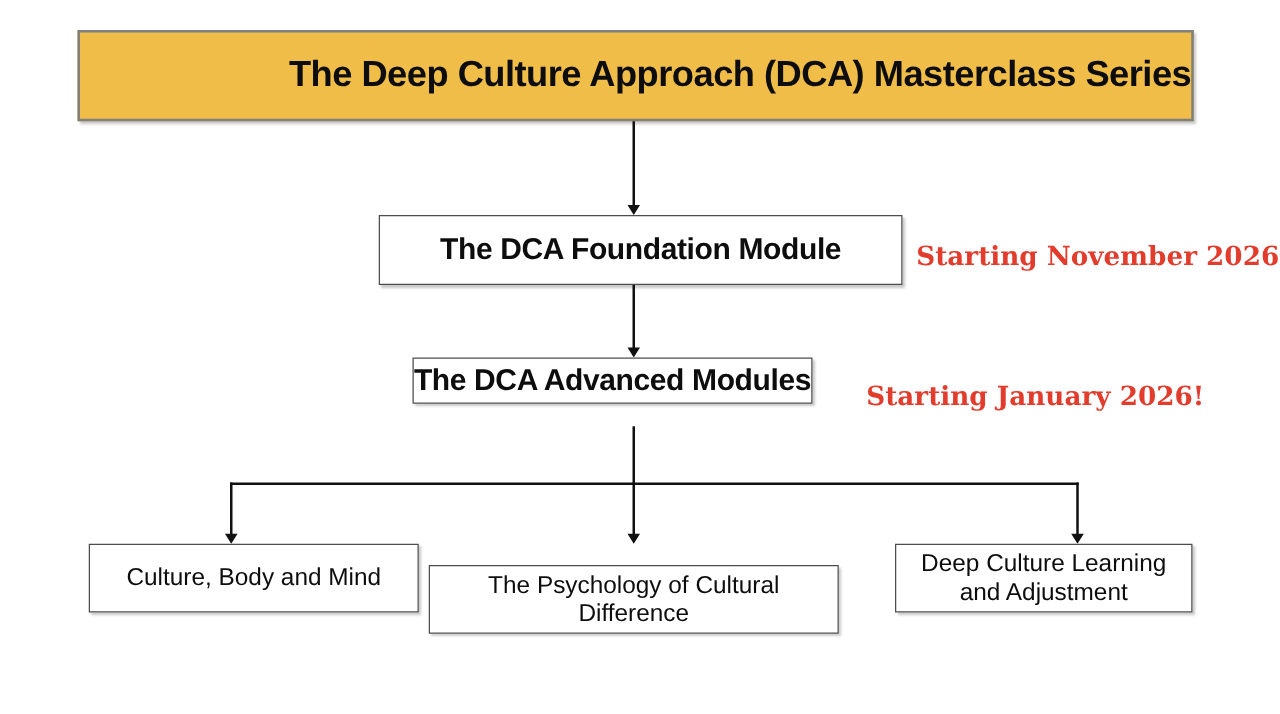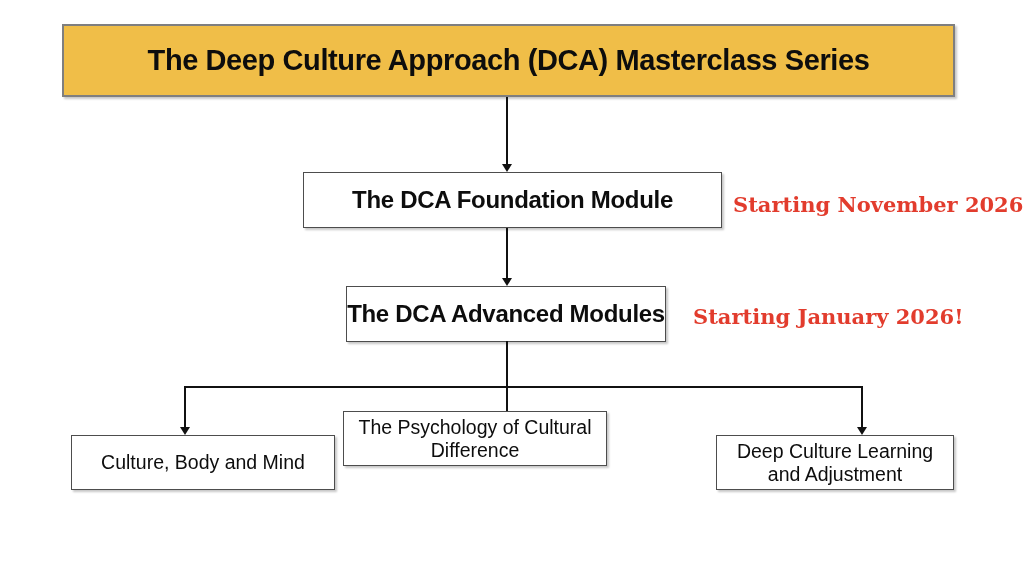--- a/index.html
+++ b/index.html
@@ -27,20 +27,21 @@
     color:#0d0d0d;
     box-sizing:border-box;
     line-height:1.15;
   }
   .banner{
     background:var(--banner-fill);
     border:2px solid var(--banner-border);
     font-weight:700;
     font-size:29px;
     letter-spacing:-0.4px;
+    justify-content:flex-end;
   }
   .mid{
     font-weight:700;
     font-size:24px;
     letter-spacing:-0.3px;
   }
   .leaf{
     font-weight:400;
     font-size:19.5px;
     padding:2px 10px;
@@ -77,42 +78,42 @@
   <div class="arrowhead" style="left:502px;top:164px;"></div>
 
   <div class="node mid" style="left:303px;top:172px;width:419px;height:56px;">
     <span>The DCA Foundation Module</span>
   </div>
   <div class="note" style="left:733px;top:189px;">Starting November 2026!</div>
 
   <div class="vline" style="left:506px;top:228px;height:51px;"></div>
   <div class="arrowhead" style="left:502px;top:278px;"></div>
 
-  <div class="node mid" style="left:346px;top:286px;width:320px;height:56px;">
+  <div class="node mid" style="left:330px;top:286px;width:320px;height:37px;">
     <span>The DCA Advanced Modules</span>
   </div>
   <div class="note" style="left:693px;top:301px;">Starting January 2026!</div>
 
   <div class="vline" style="left:506px;top:341px;height:47px;"></div>
   <div class="hline" style="left:184px;top:386px;width:679px;"></div>
 
   <div class="vline" style="left:184px;top:386px;height:42px;"></div>
   <div class="arrowhead" style="left:180px;top:427px;"></div>
 
   <div class="vline" style="left:506px;top:386px;height:42px;"></div>
   <div class="arrowhead" style="left:502px;top:427px;"></div>
 
   <div class="vline" style="left:861px;top:386px;height:42px;"></div>
   <div class="arrowhead" style="left:857px;top:427px;"></div>
 
   <div class="node leaf" style="left:71px;top:435px;width:264px;height:55px;">
     <span>Culture, Body and Mind</span>
   </div>
 
-  <div class="node leaf" style="left:343px;top:411px;width:264px;height:55px;">
+  <div class="node leaf" style="left:343px;top:452px;width:328px;height:55px;">
     <span>The Psychology of Cultural Difference</span>
   </div>
 
   <div class="node leaf" style="left:716px;top:435px;width:238px;height:55px;">
     <span>Deep Culture Learning and Adjustment</span>
   </div>
 
 </div>
 
 </body></html>

